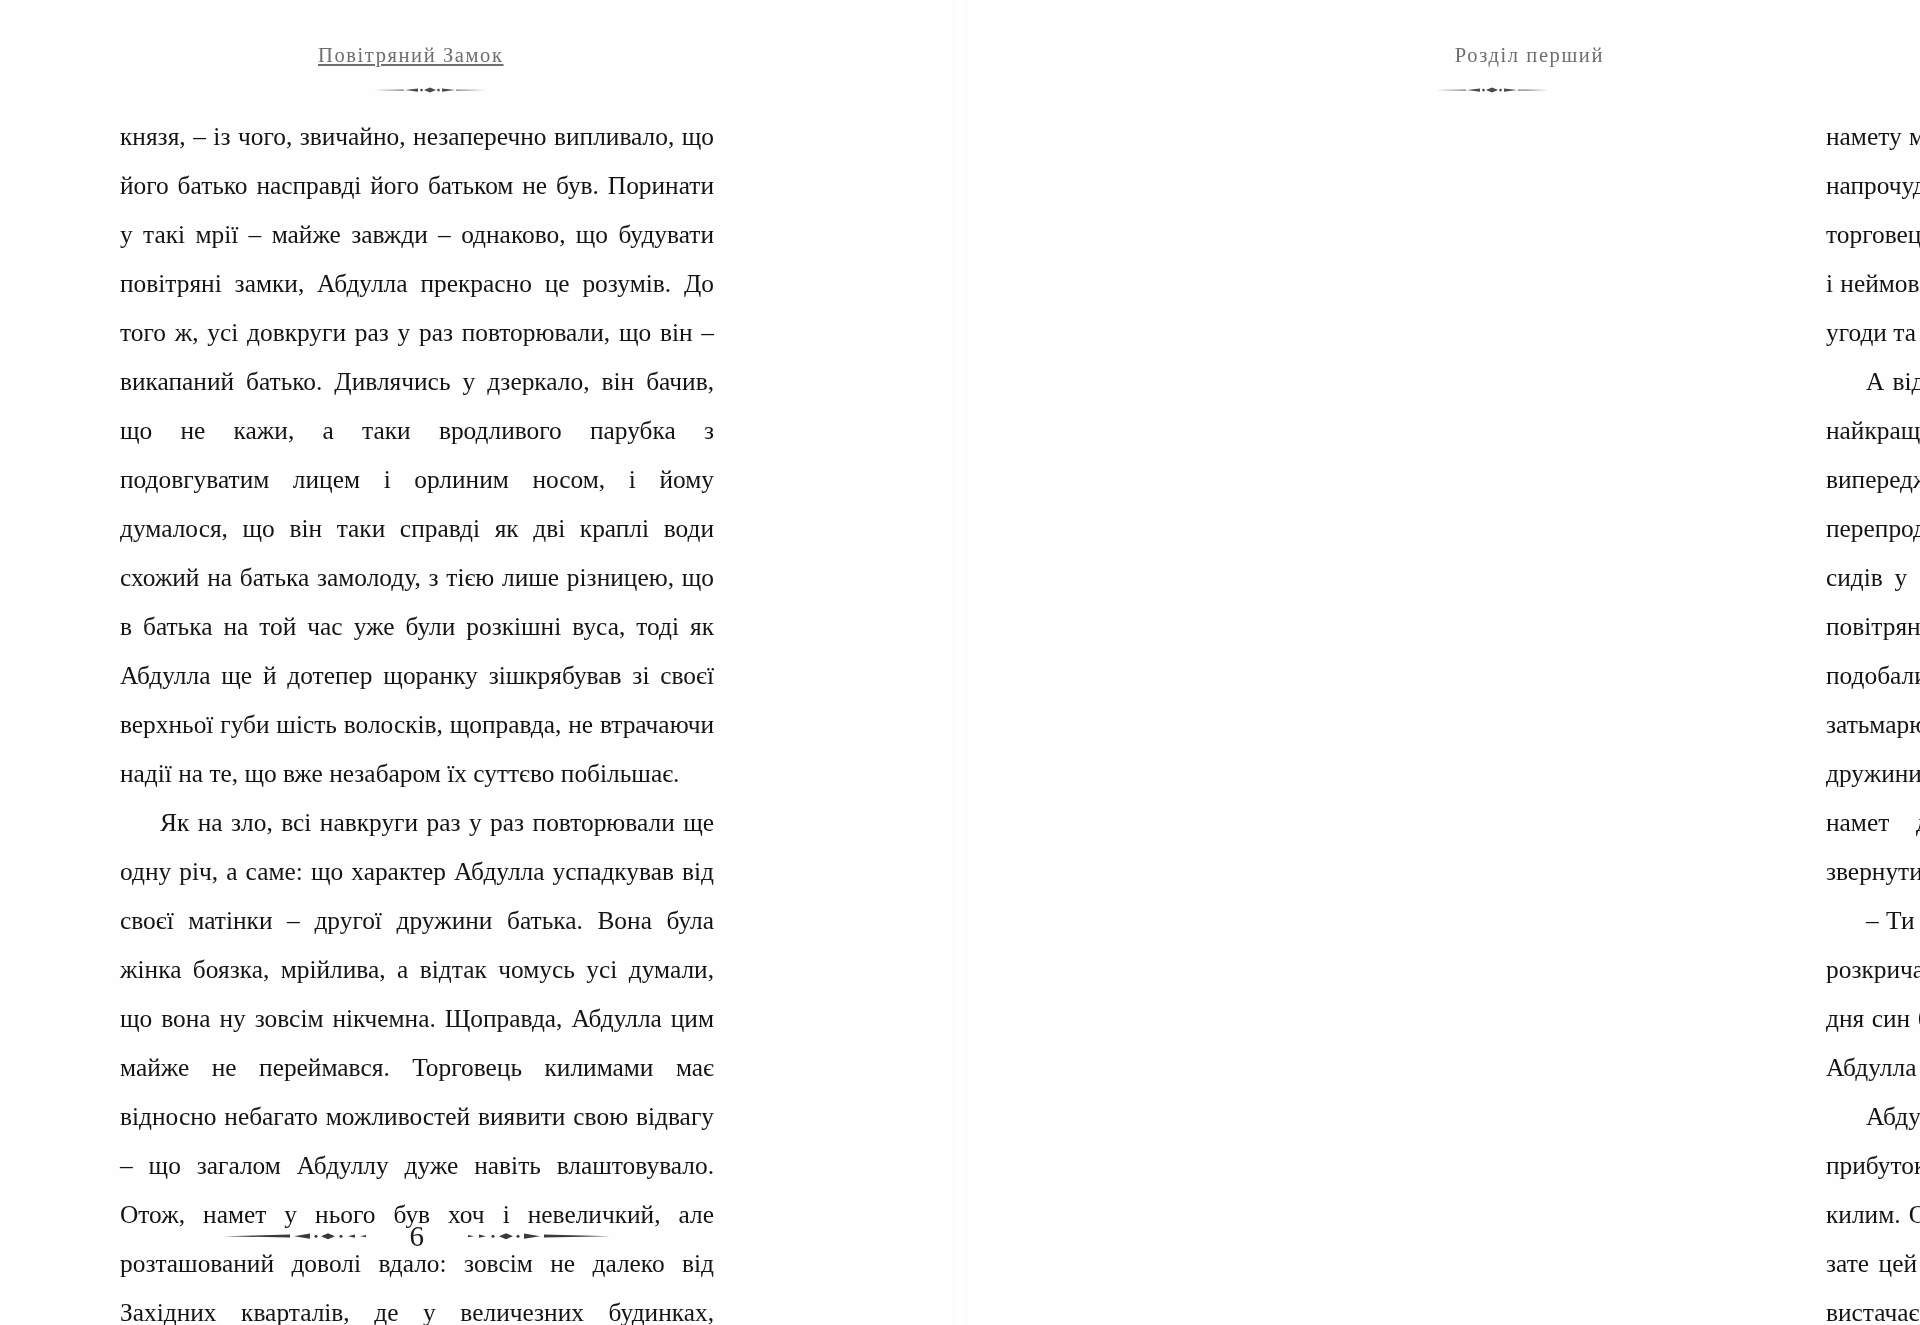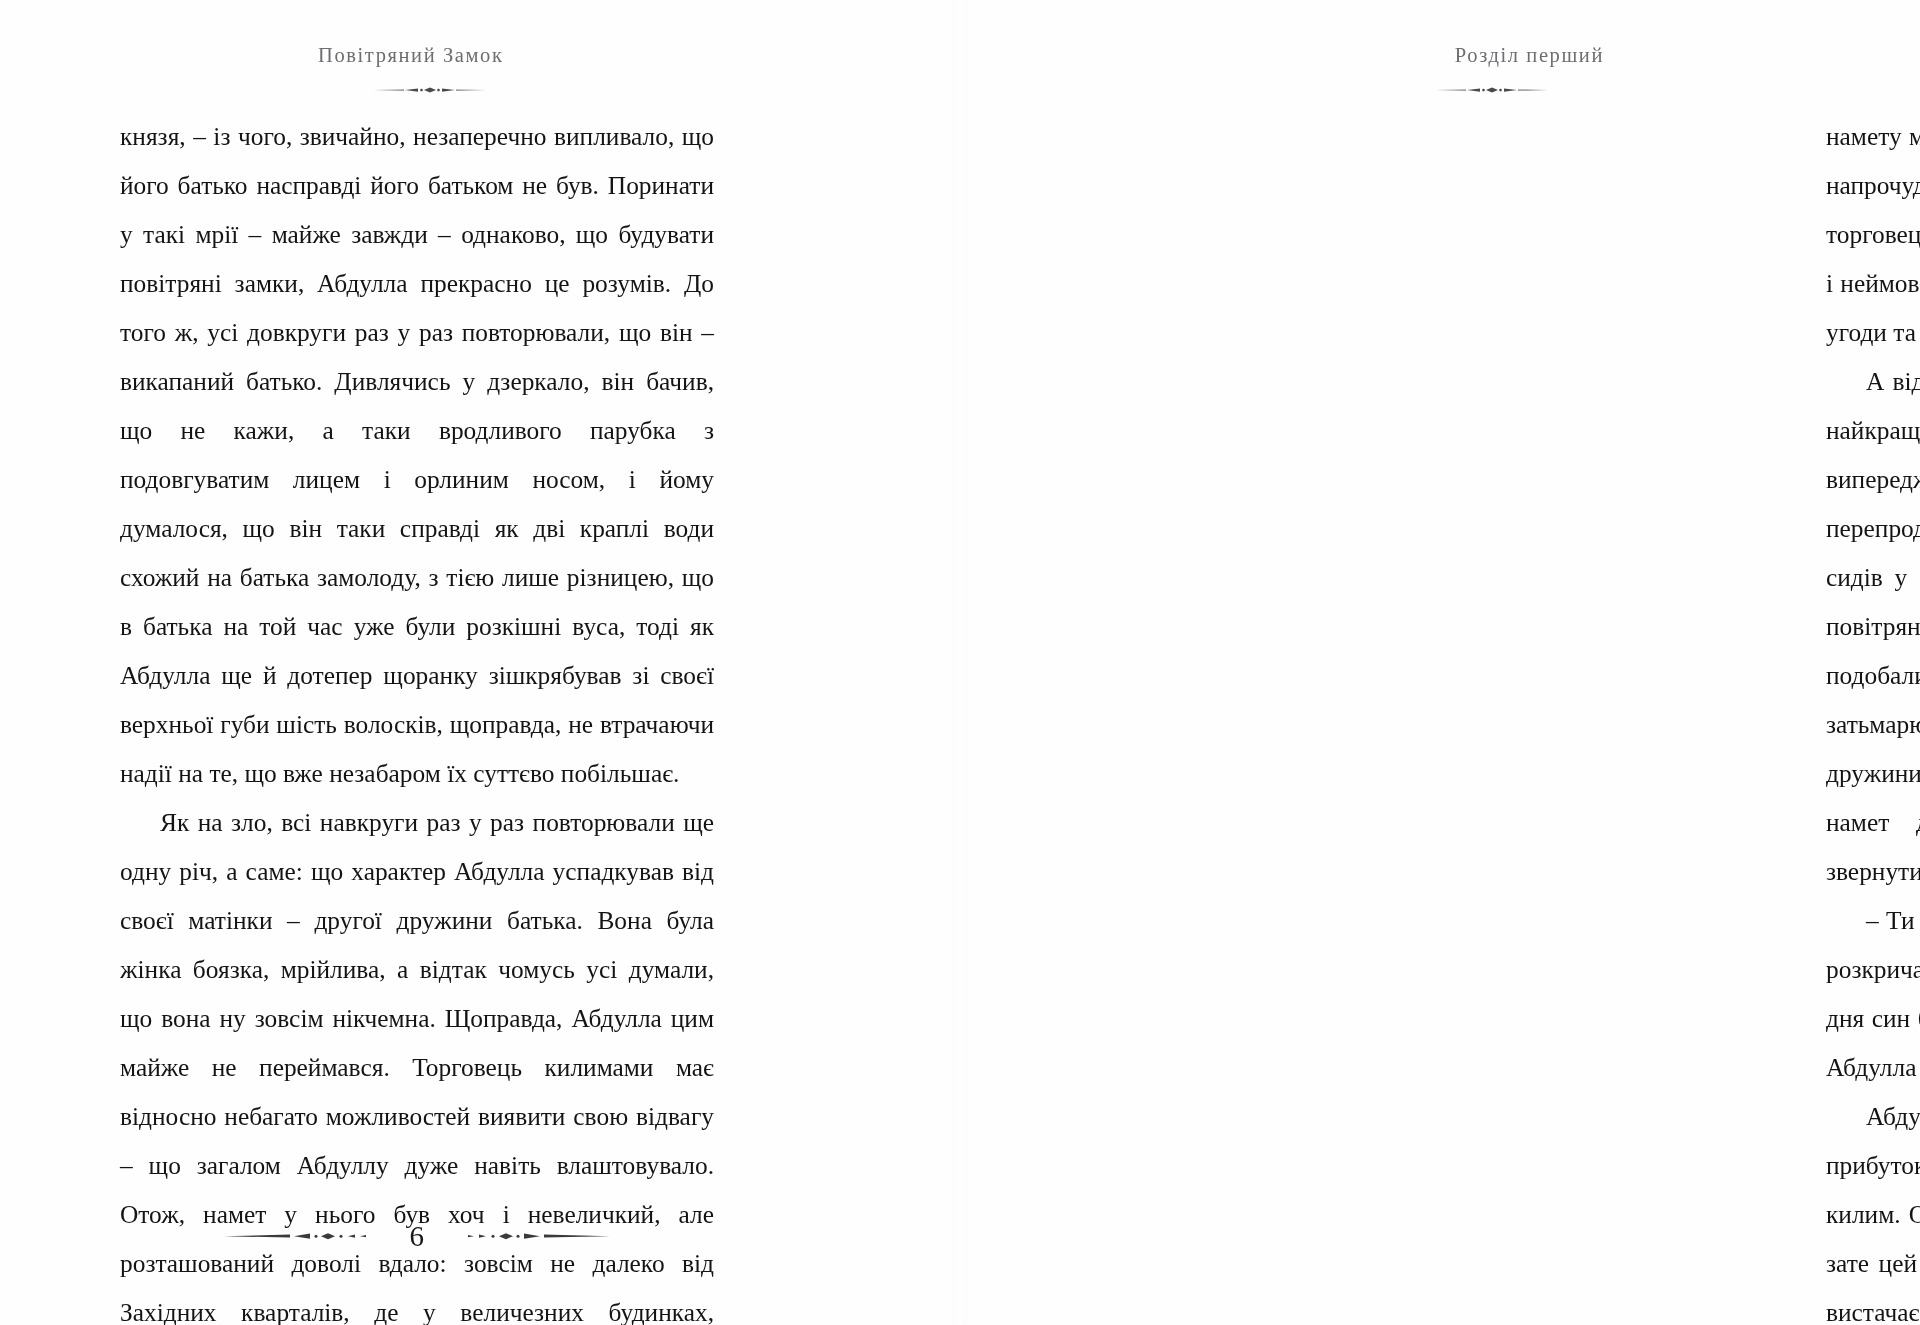--- a/index.html
+++ b/index.html
@@ -39,21 +39,21 @@
   
   .runhead {
     position: absolute;
     top: 44px;
     height: 34px;
     font-size: 20.5px;
     letter-spacing: 1.6px;
     color: #6d6d72;
     white-space: nowrap;
   }
-  .page-left .runhead  { left: 318px; }
+  .page-left .runhead  { left: 318px; text-decoration: underline; }
   .page-right .runhead { right: 316px; }
 
   
   .head-orn {
     position: absolute;
     top: 84px;
     width: 112px;
     height: 12px;
   }
   .page-left .head-orn  { left: 374px; }

